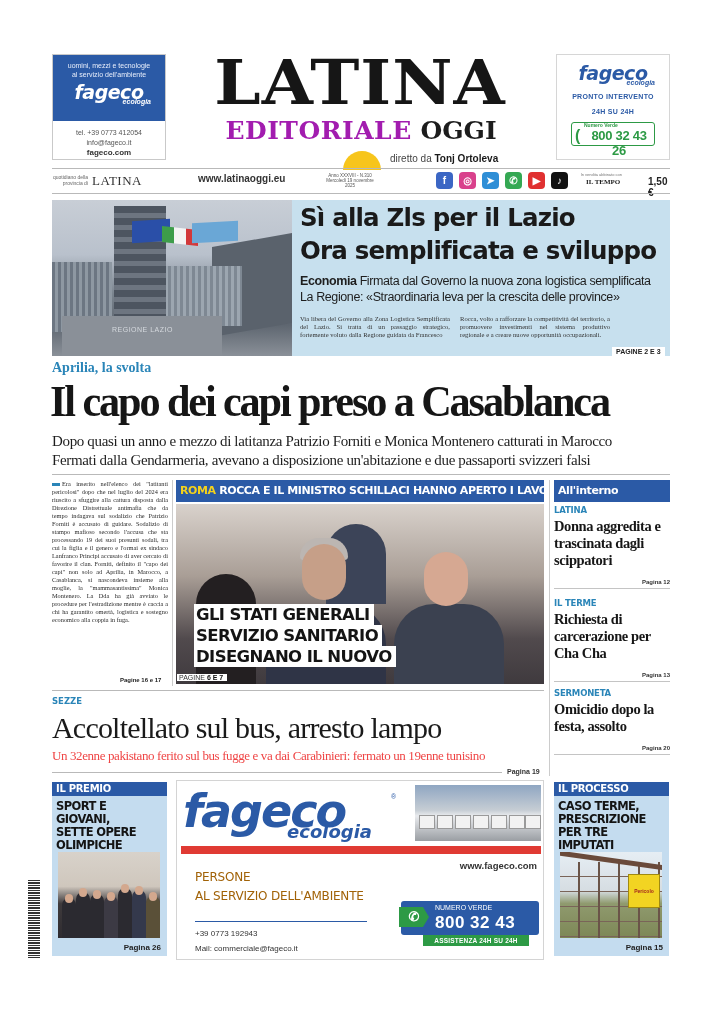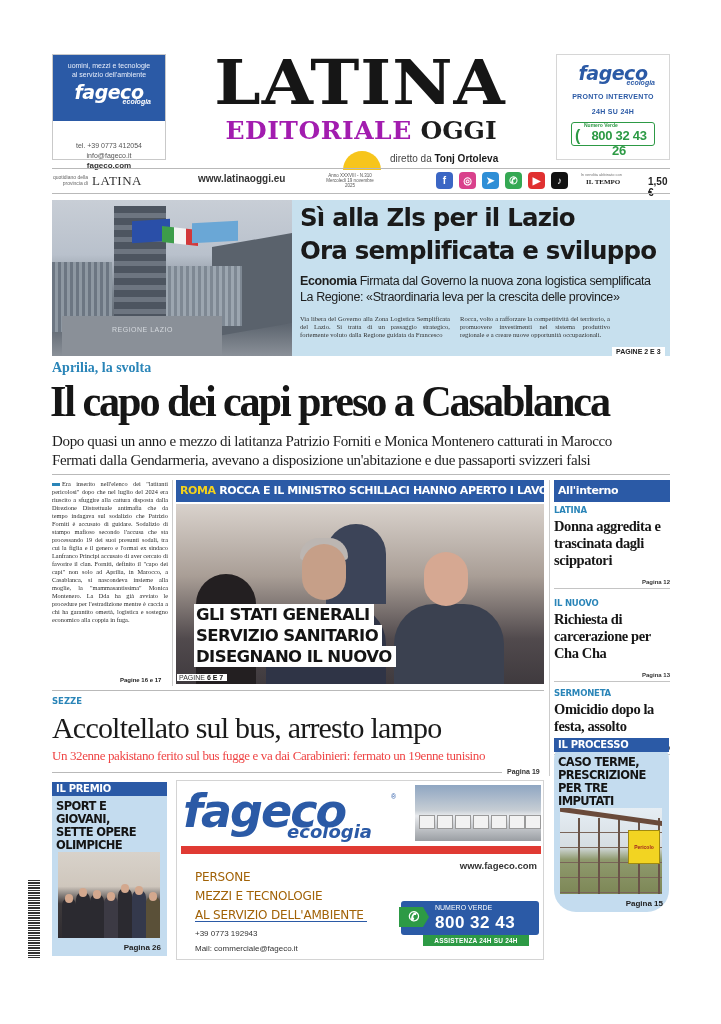--- a/index.html
+++ b/index.html
@@ -6,21 +6,21 @@
   html, body { width: 721px; height: 1024px; background: #ffffff; overflow: hidden; }
   body { position: relative; font-family: "Liberation Sans", sans-serif; color: #1a1a1a; }
   .abs { position: absolute; }
 
   
   .ad-left { left: 52px; top: 54px; width: 114px; height: 106px; border: 1px solid #c9c9c9; background: #fff; }
   .ad-left .top { background: #2b5aa6; height: 66px; color: #fff; text-align: center; padding-top: 6px; }
   .ad-left .slogan { font-size: 7px; line-height: 9px; color: #e8eefb; }
   .ad-left .logo { font-family: "DejaVu Sans", sans-serif; font-weight: bold; font-style: italic; font-size: 19px; letter-spacing: -0.5px; color: #fff; line-height: 22px; margin-top: 2px; }
   .ad-left .eco { font-size: 7px; font-style: italic; font-weight: bold; color: #fff; text-align: right; padding-right: 14px; margin-top: -5px; }
-  .ad-left .bottom { text-align: center; font-size: 7px; color: #555; line-height: 10px; padding-top: 20px; }
+  .ad-left .bottom { text-align: center; font-size: 7px; color: #555; line-height: 10px; padding-top: 7px; }
   .ad-left .bottom .site { font-weight: bold; font-size: 8px; color: #333; }
 
   .title-latina { left: 192px; top: 50px; width: 336px; text-align: center; font-family: "DejaVu Serif", serif; font-weight: bold; font-size: 66px; letter-spacing: 1px; line-height: 66px; color: #161616; transform: scaleY(0.93); }
   .title-sub { left: 196px; top: 116px; width: 330px; text-align: center; font-family: "DejaVu Serif", serif; font-weight: bold; font-size: 25px; line-height: 30px; }
   .title-sub .ed { color: #a21caf; letter-spacing: 0.5px; }
   .title-sub .og { color: #1c1c1c; }
   .sun { left: 343px; top: 151px; width: 38px; height: 19px; background: #f7c51b; border-radius: 19px 19px 0 0; }
   .director { left: 390px; top: 153px; font-size: 10px; color: #444; }
   .director b { color: #1a1a1a; }
 
@@ -263,21 +263,21 @@
 
 <div class="abs vsep2"></div>
 <div class="abs int-head">All'interno</div>
 <div class="abs int-item" style="top:505px;">
   <div class="tag">LATINA</div>
   <div class="tit">Donna aggredita e trascinata dagli scippatori</div>
   <div class="pg">Pagina 12</div>
   <div class="hr"></div>
 </div>
 <div class="abs int-item" style="top:598px;">
-  <div class="tag">IL NUOVO</div>
+  <div class="tag">IL TERME</div>
   <div class="tit">Richiesta di carcerazione per Cha Cha</div>
   <div class="pg">Pagina 13</div>
   <div class="hr"></div>
 </div>
 <div class="abs int-item" style="top:688px;">
   <div class="tag">SERMONETA</div>
   <div class="tit">Omicidio dopo la festa, assolto</div>
   <div class="pg">Pagina 20</div>
   <div class="hr"></div>
 </div>
@@ -325,35 +325,34 @@
       <div class="tr" style="left:40px"></div>
       <div class="tr" style="left:58px"></div>
       <div class="tr" style="left:76px"></div>
       <div class="tr" style="left:94px"></div>
       <div class="tr" style="left:110px"></div>
   </div>
   <div class="redbar"></div>
   <div class="www">www.fageco.com</div>
   <div class="slogan">
     <div>PERSONE</div>
-    <div>MEZZI E TECNOLOGIE</div>
     <div>AL SERVIZIO DELL'AMBIENTE</div>
   </div>
   <div class="sline"></div>
   <div class="tel">+39 0773 192943</div>
   <div class="mail">Mail: commerciale@fageco.it</div>
   <div class="nvbox">
     <div class="ph">✆</div>
     <div class="lbl">NUMERO VERDE</div>
     <div class="num">800 32 43 26</div>
   </div>
   <div class="assist">ASSISTENZA 24H SU 24H</div>
 </div>
 
-<div class="abs box-blue" style="left:554px;top:738px;border-radius:22px;">
+<div class="abs box-blue" style="left:554px;top:782px;">
   <div class="bh">IL PROCESSO</div>
   <div class="bt">
     <div>CASO TERME,</div>
     <div>PRESCRIZIONE</div>
     <div>PER TRE IMPUTATI</div>
   </div>
   <div class="bphoto photo-terme">
     <div class="fence"></div>
       <div class="bar"></div>
     <div class="warn">

